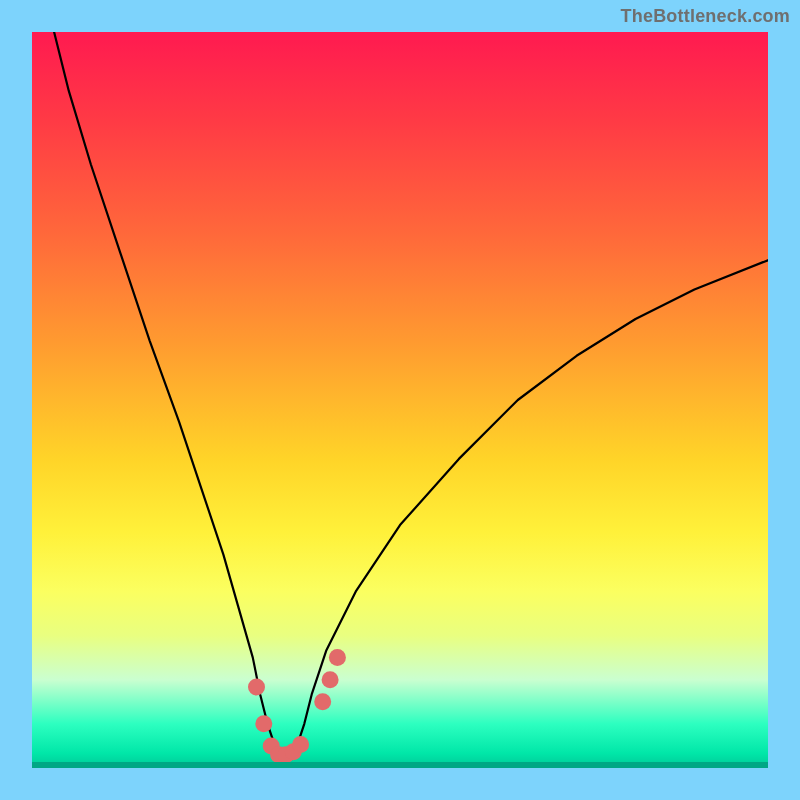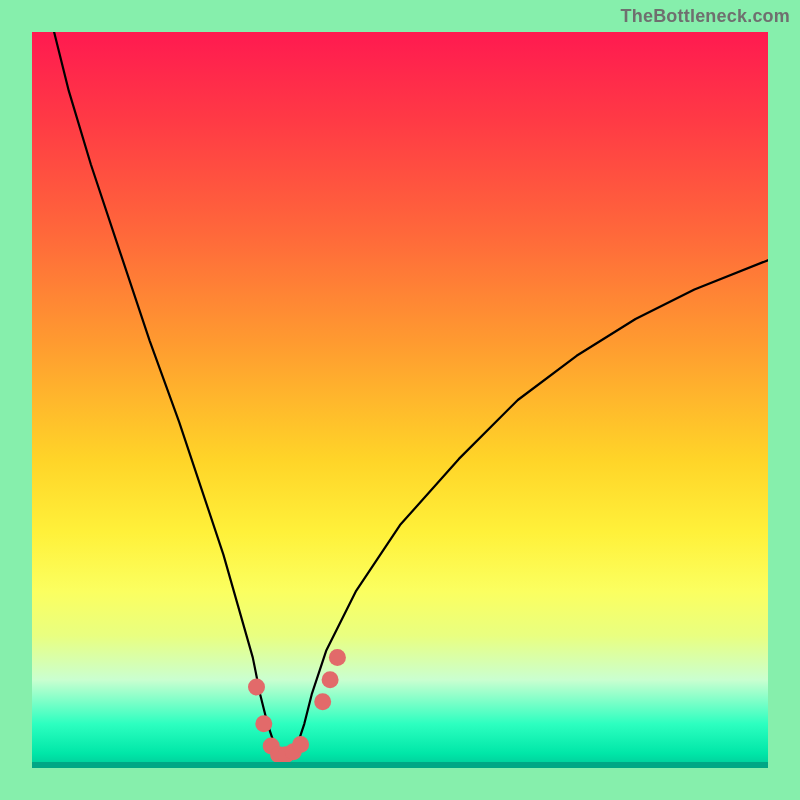--- a/index.html
+++ b/index.html
@@ -8,21 +8,21 @@
     width: 800px;
     height: 800px;
     background: #000;
     font-family: Arial, Helvetica, sans-serif;
     overflow: hidden;
   }
   .frame {
     position: absolute;
     top: 0; left: 0;
     width: 800px; height: 800px;
-    background: #86efac;
+    background: #7dd3fc;
   }
   .plot {
     position: absolute;
     top: 32px;
     left: 32px;
     width: 736px;
     height: 736px;
     background: linear-gradient(to bottom,
       #ff1a50 0%,
       #ff3a45 12%,

